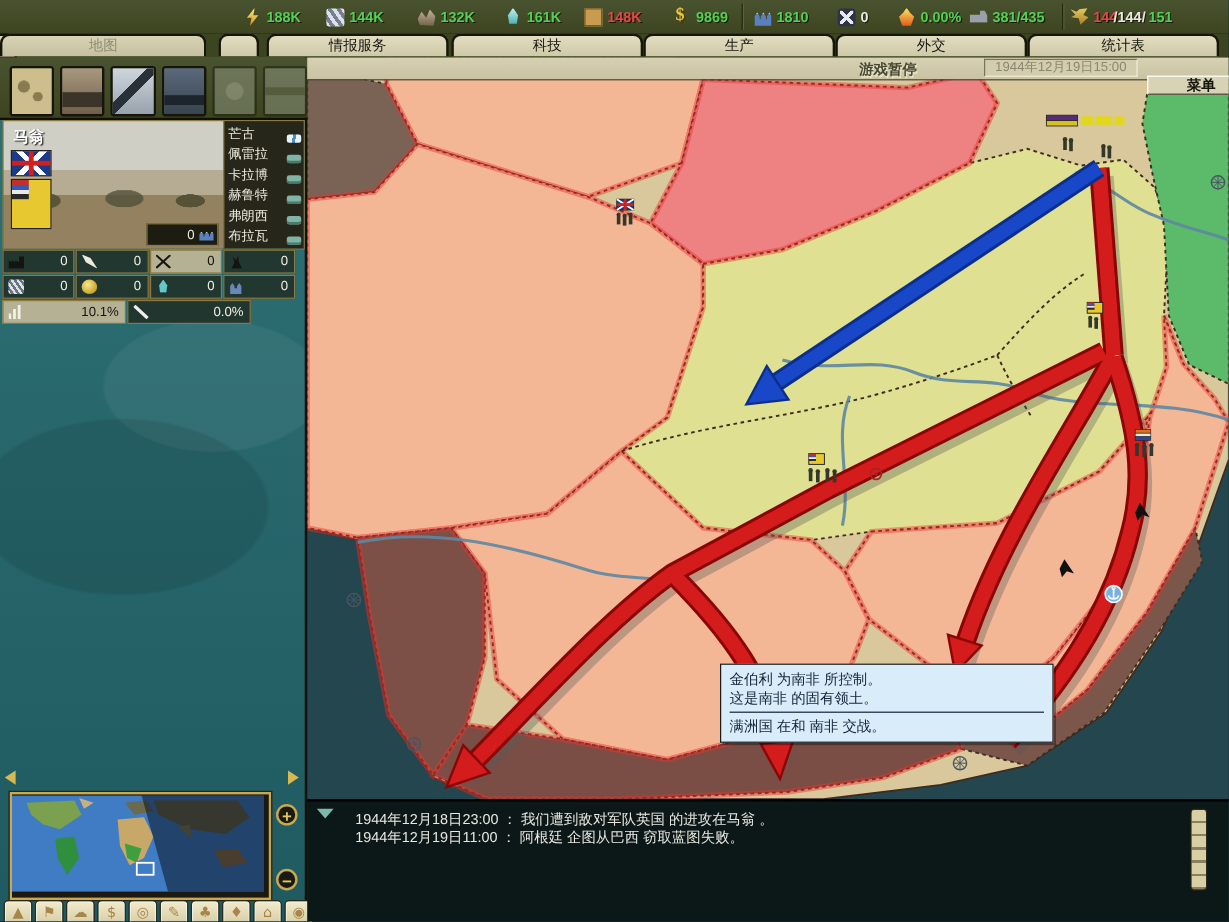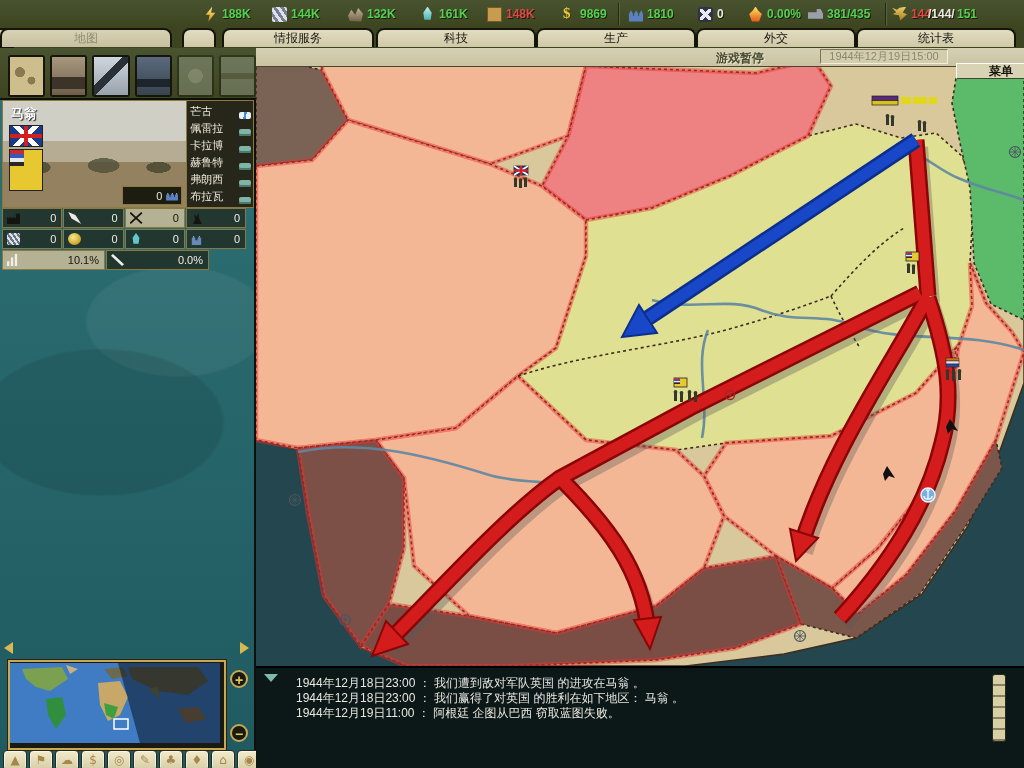--- a/index.html
+++ b/index.html
@@ -470,20 +470,26 @@
       <div class="maplabel" style="left: 546px; top: 296px; transform: rotate(-40deg);"></div>
       <div class="maplabel" style="left: 456px; top: 446px; transform: rotate(-41deg);"></div>
       <div class="maplabel" style="left: 168px; top: 446px; transform: rotate(-8deg);"></div>
       <div class="maplabel" style="left: 40px; top: 424px; transform: rotate(73deg);"></div>
       <div class="maplabel" style="left: 650px; top: 432px; transform: rotate(-56deg);"></div>
       <div class="maplabel" style="left: 724px; top: 206px; transform: rotate(-50deg);"></div>
       <div class="maplabel" style="left: 734px; top: 228px; transform: rotate(-50deg);"></div>
       <div class="maplabel" style="left: 82px; top: 584px; transform: rotate(68deg);"></div>
       <div class="maplabel" style="left: 338px; top: 578px; transform: rotate(55deg);"></div>
 
+    <div id="tooltip">
+      <div>金伯利 为南非 所控制。</div>
+      <div>这是南非 的固有领土。</div>
+      <hr>
+      <div>满洲国 在和 南非 交战。</div>
+    </div>
   </div>
 
   <div id="sidebar">
     <div id="filterrow">
       <div class="fbtn">
           <div style="width:100%;height:100%" class="ic-fmap"></div>
         </div>
         <div class="fbtn">
           <div style="width:100%;height:100%" class="ic-farmy"></div>
         </div>
@@ -645,19 +651,18 @@
         <div class="mtb">
           <span>◉</span>
         </div>
     </div>
   </div>
 
   <div id="log">
     <div id="log-tri"></div>
     <div id="loglines">
       <div class="logline">1944年12月18日23:00 ： 我们遭到敌对军队英国 的进攻在马翁 。</div>
-        <div class="logline">1944年12月18日23:00 ： 我们赢得了对英国 的胜利在如下地区： 马翁 。</div>
         <div class="logline">1944年12月19日11:00 ： 阿根廷 企图从巴西 窃取蓝图失败。</div>
     </div>
     <div id="logscroll"></div>
   </div>
 
 </div>
 
 </body></html>

